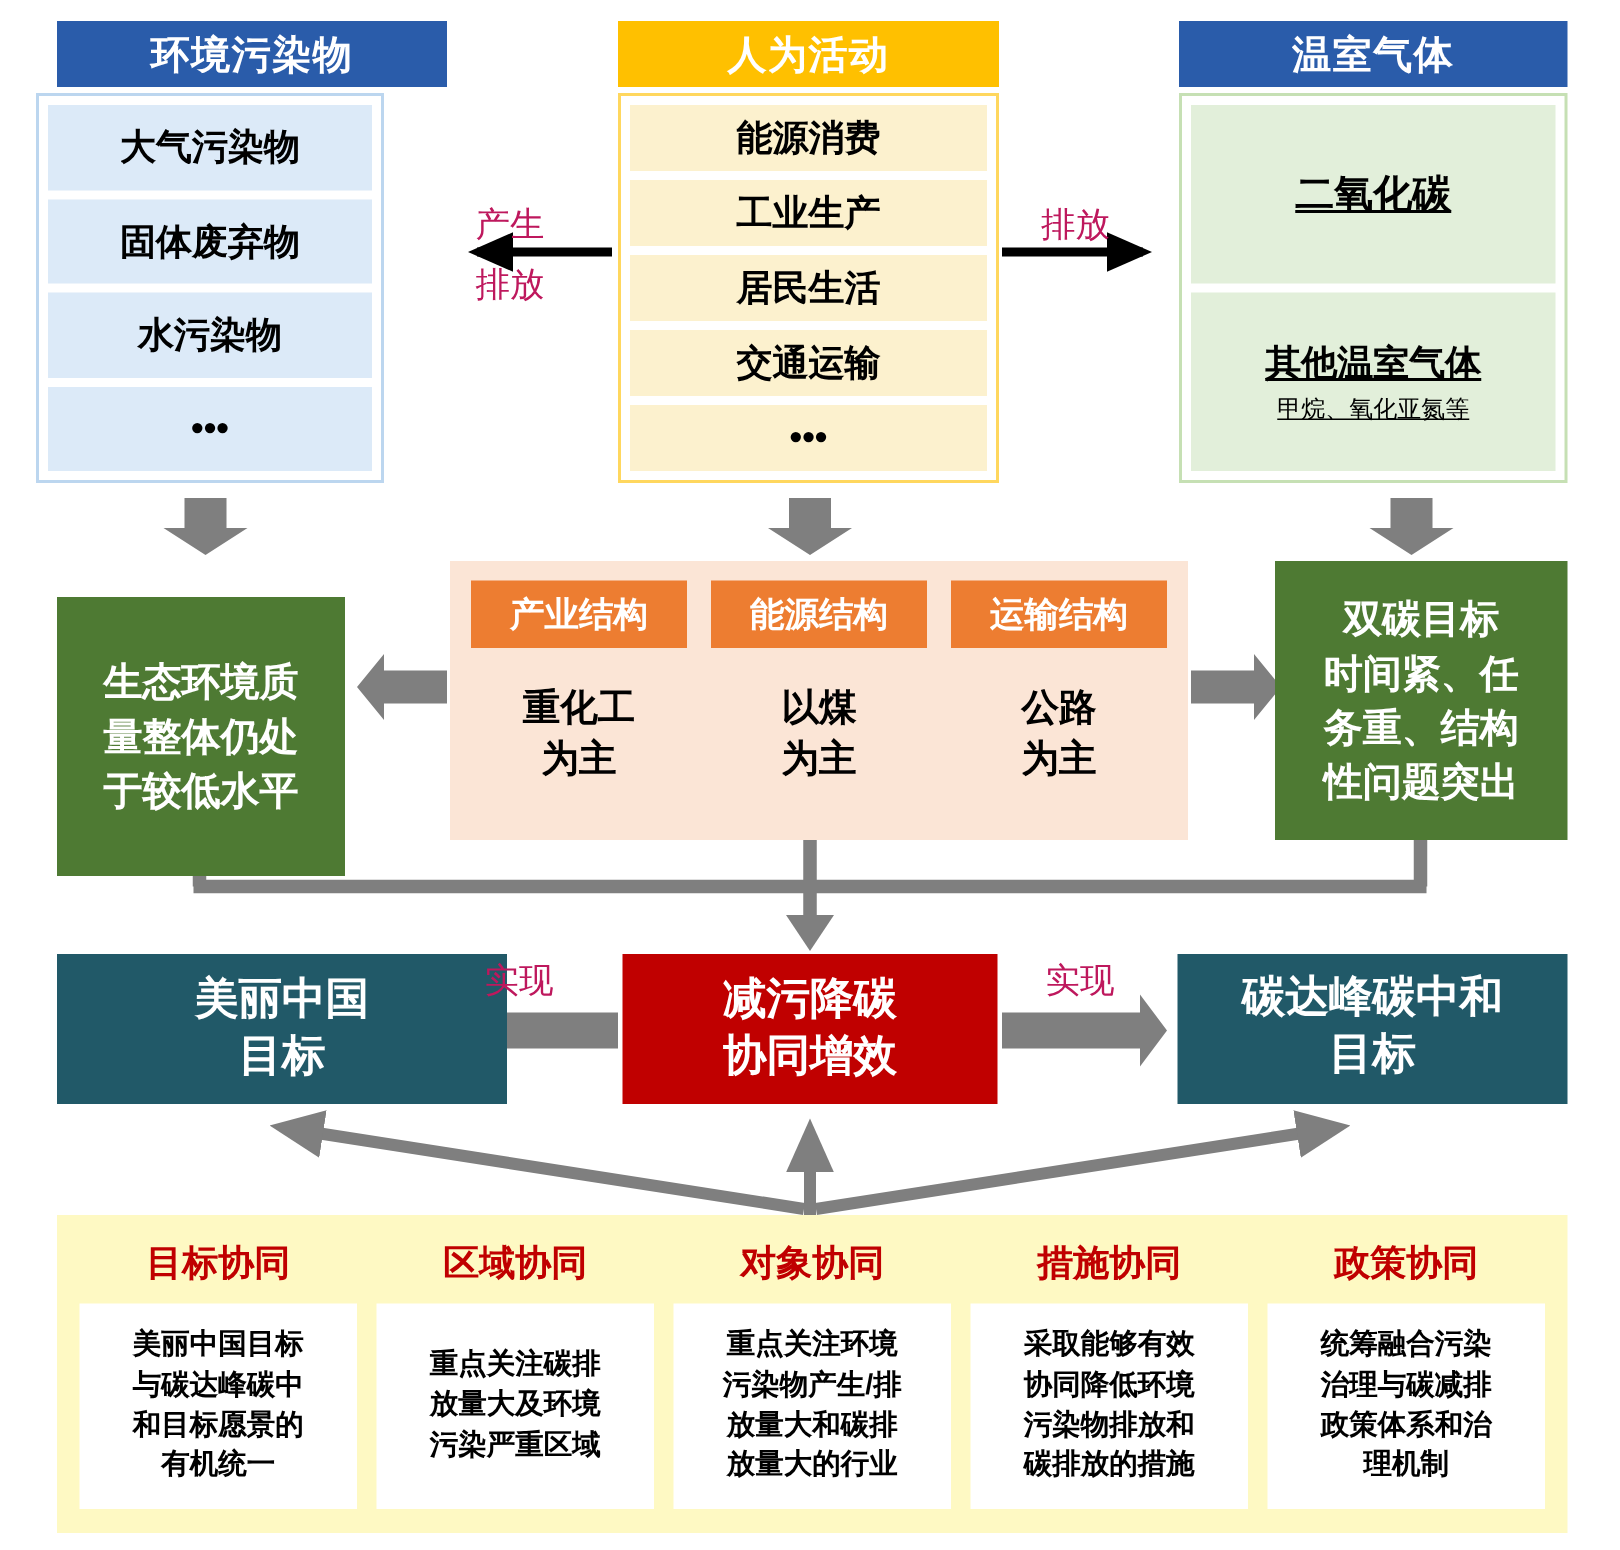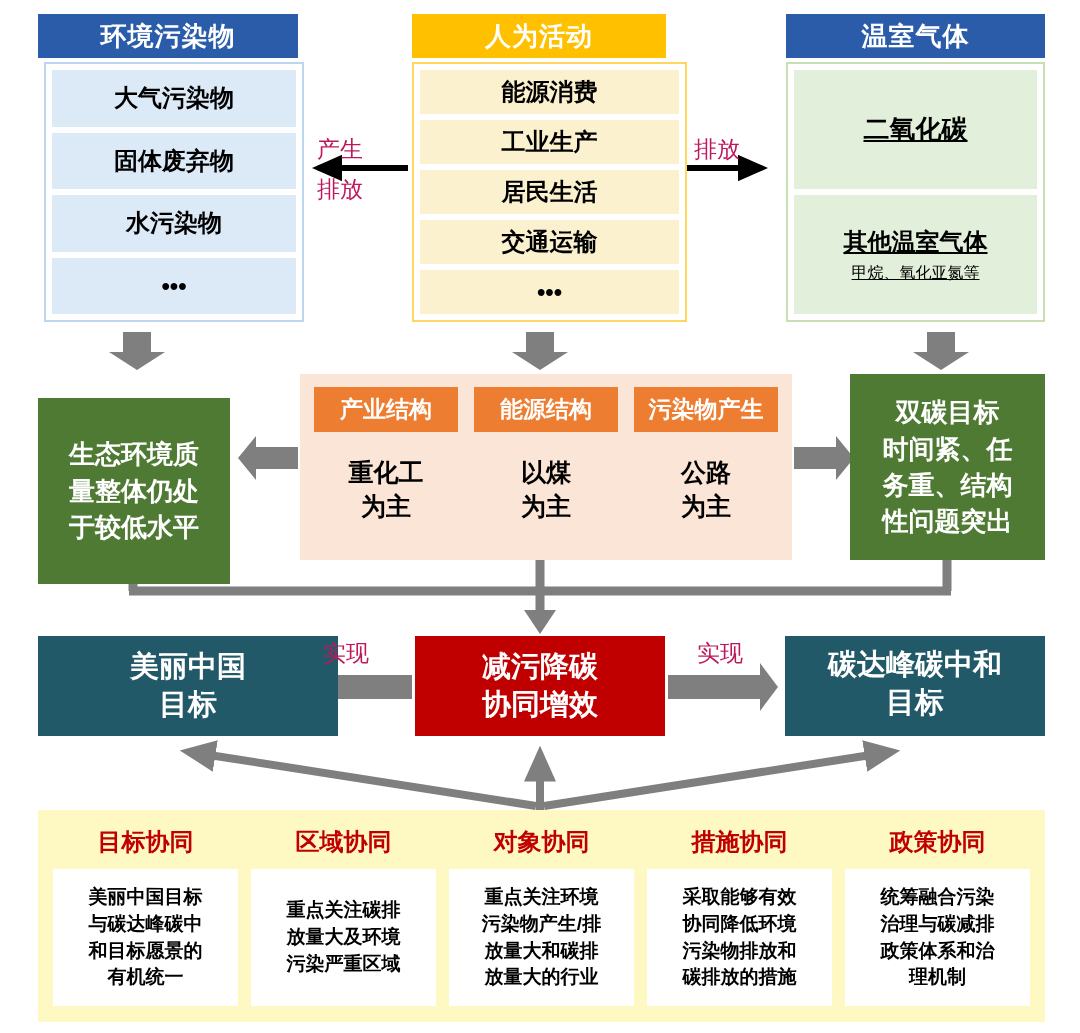--- a/index.html
+++ b/index.html
@@ -116,29 +116,29 @@
 
     <path d="M412,675 H322 V663 L304,687 L322,711 V699 H412 Z" fill="#7F7F7F"></path>
     <path d="M668,675 H760 V663 L778,687 L760,711 V699 H668 Z" fill="#7F7F7F"></path>
 
     <line x1="540" y1="812" x2="540" y2="756" stroke="#7F7F7F" stroke-width="8" marker-end="url(#mGray)"></line>
     <line x1="536" y1="806" x2="190" y2="752" stroke="#7F7F7F" stroke-width="8" marker-end="url(#mGray)"></line>
     <line x1="544" y1="806" x2="890" y2="752" stroke="#7F7F7F" stroke-width="8" marker-end="url(#mGray)"></line>
   </svg>
 
   <div class="hdr blue" style="left:38px; top:14px; width:260px; height:44px;">环境污染物</div>
-  <div class="panel bluep" style="left:44px; top:62px; width:260px; height:260px;">
+  <div class="panel bluep" style="left:24px; top:62px; width:232px; height:260px;">
     <div class="cell">大气污染物</div>
     <div class="cell">固体废弃物</div>
     <div class="cell">水污染物</div>
     <div class="cell">•••</div>
   </div>
 
   <div class="hdr gold" style="left:412px; top:14px; width:254px; height:44px;">人为活动</div>
-  <div class="panel goldp" style="left:412px; top:62px; width:275px; height:260px;">
+  <div class="panel goldp" style="left:412px; top:62px; width:254px; height:260px;">
     <div class="cell">能源消费</div>
     <div class="cell">工业生产</div>
     <div class="cell">居民生活</div>
     <div class="cell">交通运输</div>
     <div class="cell">•••</div>
   </div>
 
   <div class="hdr blue" style="left:786px; top:14px; width:259px; height:44px;">温室气体</div>
   <div class="panel greenp" style="left:786px; top:62px; width:259px; height:260px;">
     <div class="cell" style="font-size:26px;">二氧化碳</div>
@@ -161,21 +161,21 @@
       <div class="structure-hdr">产业结构</div>
       <div class="structure-body">重化工
 为主</div>
     </div>
     <div class="structure-col">
       <div class="structure-hdr">能源结构</div>
       <div class="structure-body">以煤
 为主</div>
     </div>
     <div class="structure-col">
-      <div class="structure-hdr">污染物产生</div>
+      <div class="structure-hdr">运输结构</div>
       <div class="structure-body">公路
 为主</div>
     </div>
   </div>
 
   <div class="greenbox" style="left:850px; top:374px; width:195px; height:186px;">双碳目标
 时间紧、任
 务重、结构
 性问题突出</div>
 

